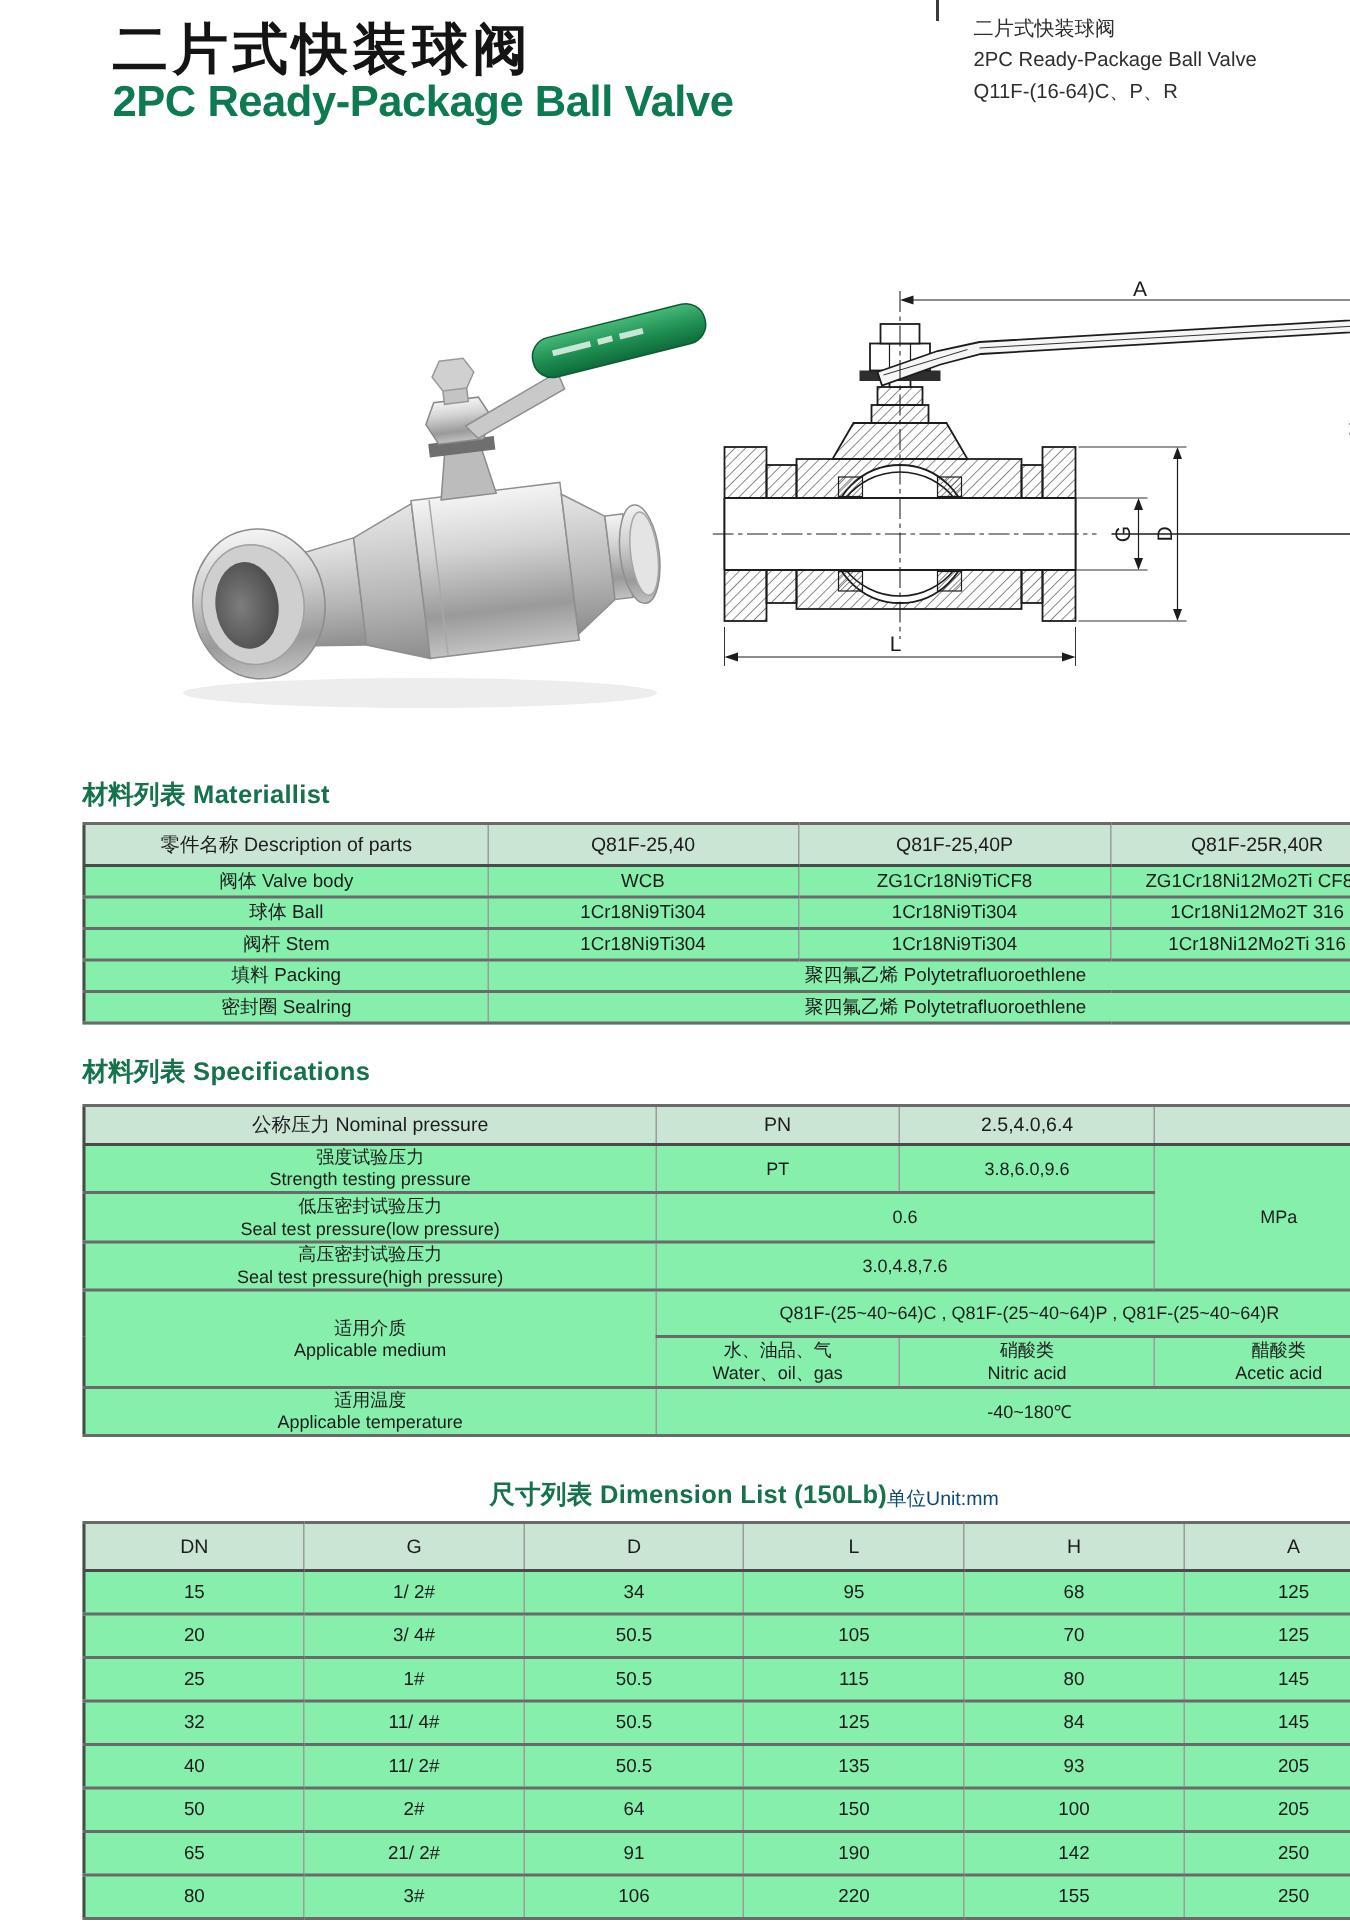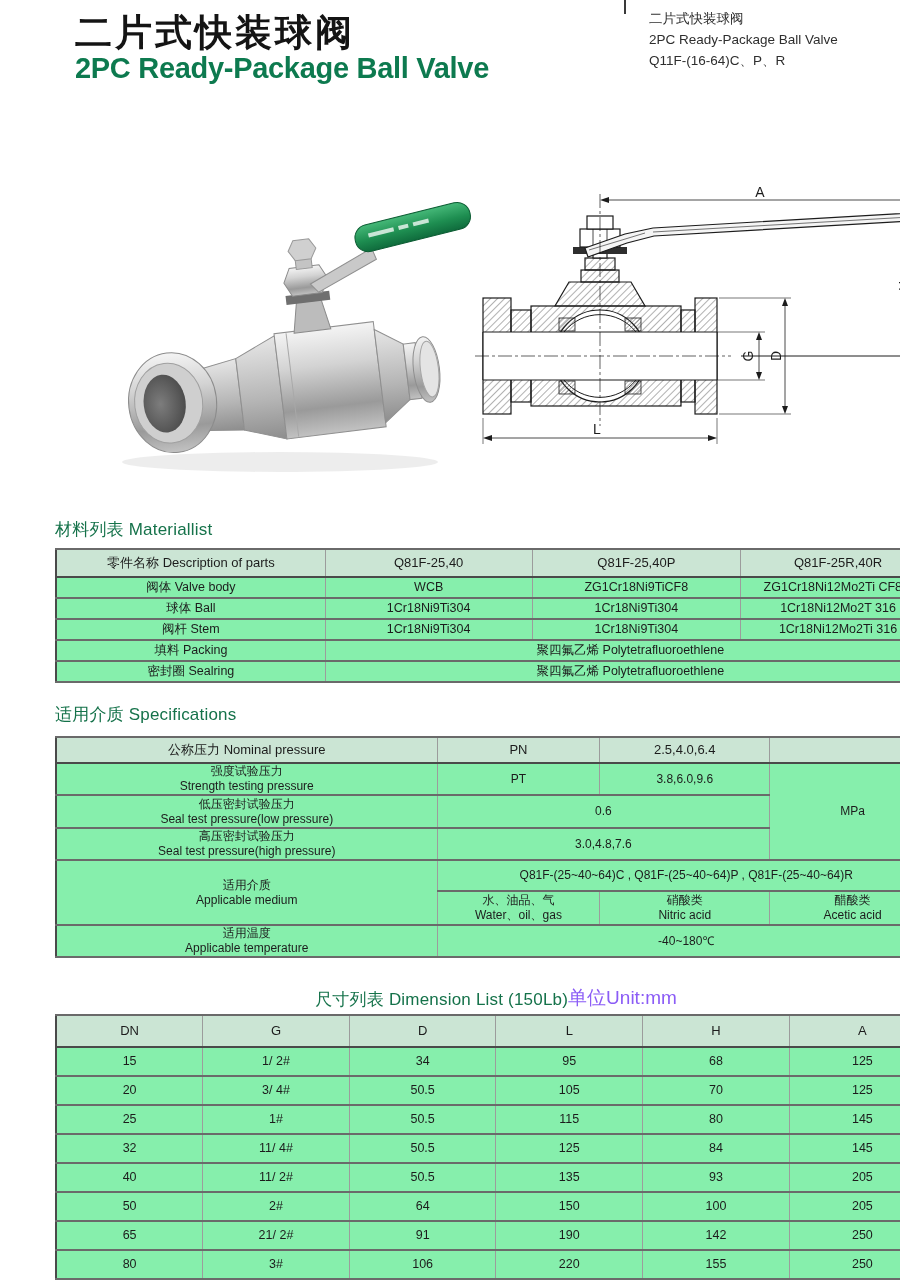--- a/index.html
+++ b/index.html
@@ -9,24 +9,24 @@
   }
   
   .title-zh { position:absolute; left:28px; top:8px; font-size:37px; font-weight:700; letter-spacing:3px; color:#141414; }
   .title-en { position:absolute; left:28px; top:52px; font-size:29px; font-weight:700; color:#0d7a4f; letter-spacing:-0.3px; }
   .corner-tick { position:absolute; left:577px; top:0; width:2px; height:14px; background:#3a3a3a; }
   .corner { position:absolute; left:602px; top:8px; font-size:13.5px; color:#2e2e2e; line-height:21px; }
   
   .photo-wrap { position:absolute; left:28px; top:148px; width:402px; height:332px; }
   .draw-wrap  { position:absolute; left:428px; top:186px; width:462px; height:280px; }
   
-  .section-title { position:absolute; left:8px; font-size:17px; font-weight:400; color:#15724a; letter-spacing:0.2px; }
+  .section-title { position:absolute; left:8px; font-size:17px; font-weight:700; color:#15724a; letter-spacing:0.2px; }
   .dim-head { position:absolute; left:8px; top:985px; width:882px; display:flex; justify-content:center; align-items:flex-end; }
   .dim-head .section-title { position:static; }
-  .unit-label { font-size:19px; color:#8b5cf6; font-weight:400; }
+  .unit-label { font-size:13px; color:#0c4a6e; font-weight:400; }
   table.tbl { position:absolute; left:8px; border-collapse:collapse; width:882px; table-layout:fixed; background:#86efac; }
   table.tbl { border:2px solid #4a4a4a; }
   .tbl td {
     border-top:2px solid #6a6a6a; border-bottom:2px solid #6a6a6a;
     border-left:1px solid #9c9c9c; border-right:1px solid #9c9c9c;
     text-align:center; vertical-align:middle; padding:0 4px;
     font-size:12.5px; color:#1c1c1c; line-height:1.25;
   }
   .tbl tr.thead td { background:#cbe5d4; border-bottom:2px solid #4a4a4a; font-size:13px; }
   .tbl.spec td { font-size:12px; }
@@ -225,21 +225,21 @@
       <td>填料 Packing</td>
       <td colspan="3">聚四氟乙烯 Polytetrafluoroethlene</td>
     </tr>
     <tr style="height:21px">
       <td>密封圈 Sealring</td>
       <td colspan="3">聚四氟乙烯 Polytetrafluoroethlene</td>
     </tr>
   </tbody>
     </table>
 
-  <div class="section-title" style="top:703px">适用介质 Specifications</div>
+  <div class="section-title" style="top:703px">材料列表 Specifications</div>
   <table class="tbl spec" style="top:736px">
     <colgroup>
         <col style="width:43.3%">
         <col style="width:18.5%">
         <col style="width:19.3%">
         <col>
       </colgroup>
     <tbody>
         <tr class="thead" style="height:26px">
       <td>公称压力 Nominal pressure</td>

